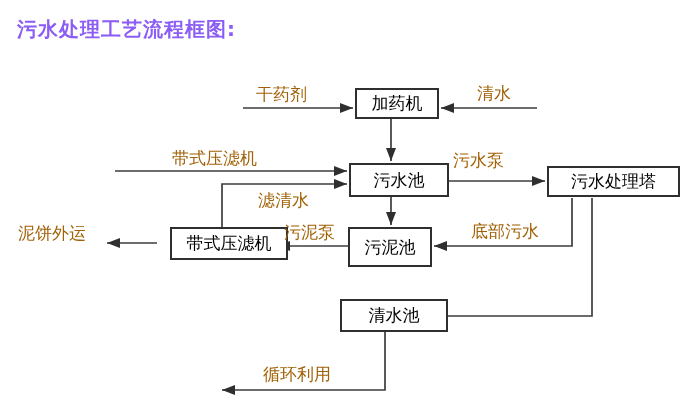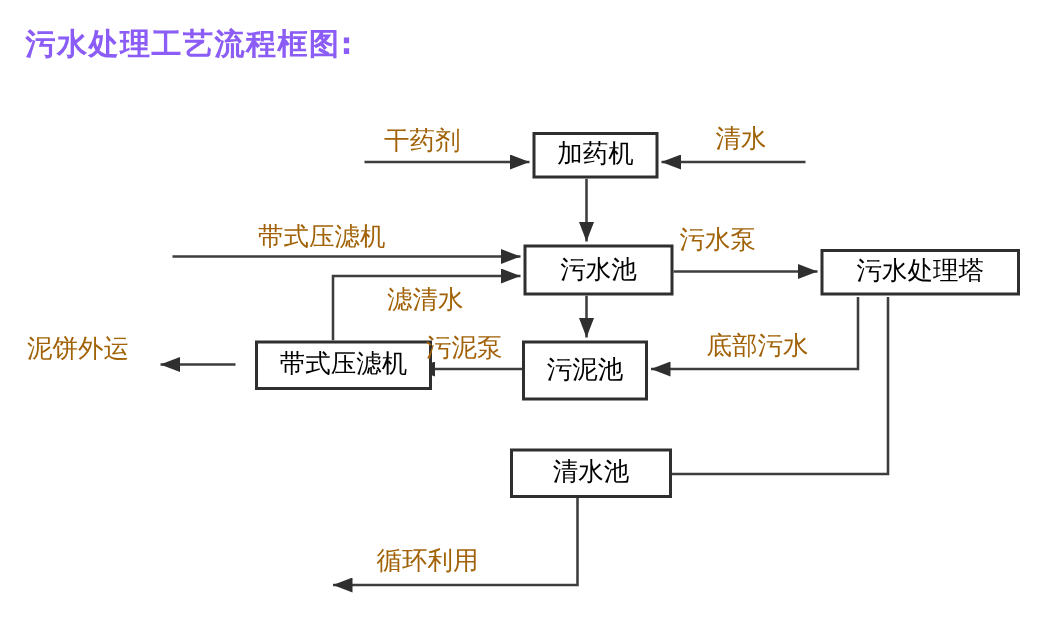--- a/index.html
+++ b/index.html
@@ -93,15 +93,15 @@
   <div class="node" style="left:340px; top:299px; width:108px;  height:33px;">清水池</div>
 
   <span class="elabel" style="left:256px; top:86px;">干药剂</span>
   <span class="elabel" style="left:477px; top:85px;">清水</span>
   <span class="elabel" style="left:172px; top:150px;">带式压滤机</span>
   <span class="elabel" style="left:258px; top:192px;">滤清水</span>
   <span class="elabel" style="left:453px; top:152px;">污水泵</span>
   <span class="elabel" style="left:471px; top:224px;font-family:Liberation Mono, monospace;">底部污水</span>
   <span class="elabel" style="left:284px; top:224px;">污泥泵</span>
   <span class="elabel" style="left:18px;  top:225px;">泥饼外运</span>
-  <span class="elabel" style="left:251px; top:366px;">循环利用</span>
+  <span class="elabel" style="left:263px; top:366px;">循环利用</span>
 
 </div>
 
 </body></html>

